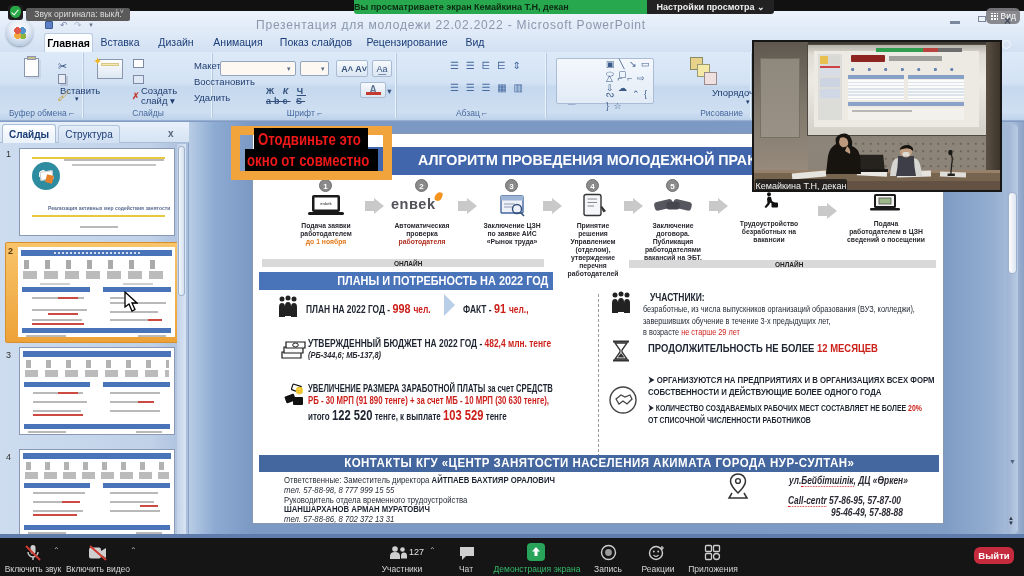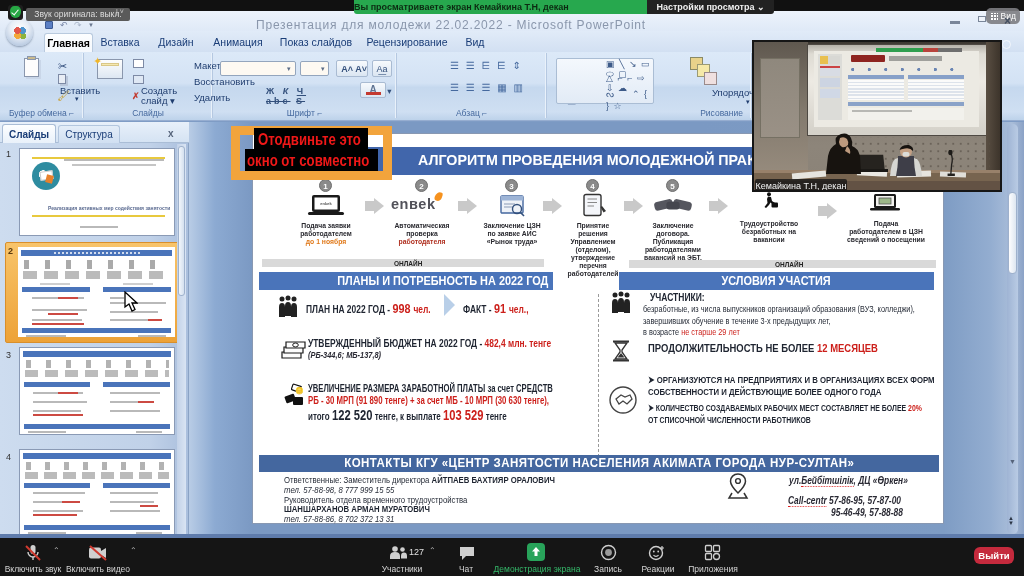--- a/index.html
+++ b/index.html
@@ -315,21 +315,20 @@
    <div class="sta" style="left:456px;"></div>
    <div class="sta" style="left:565px;top:72px;"></div>
   </div>
 
   <div class="abs" style="left:9px;top:125px;width:282px;height:8px;background:#d9d9d9;"></div>
   <div class="abs" style="left:141px;top:126px;font-size:6.5px;font-weight:bold;color:#222;">ОНЛАЙН</div>
   <div class="abs" style="left:376px;top:126px;width:307px;height:8px;background:#d9d9d9;"></div>
   <div class="abs" style="left:522px;top:127px;font-size:6.5px;font-weight:bold;color:#222;">ОНЛАЙН</div>
 
   <div class="abs" style="left:6px;top:138px;width:294px;height:18px;background:#4a74ba;color:#fff;font-size:13px;font-weight:bold;text-align:right;padding-right:5px;line-height:18px;"><span style="display:inline-block;transform:scaleX(0.84);transform-origin:100% 0;">ПЛАНЫ И ПОТРЕБНОСТЬ  НА 2022 ГОД</span></div>
-  <div class="abs" style="left:366px;top:138px;width:315px;height:18px;background:#4a74ba;color:#fff;font-size:13px;font-weight:bold;text-align:center;line-height:18px;"><span style="display:inline-block;transform:scaleX(0.84);transform-origin:50% 0;">УСЛОВИЯ УЧАСТИЯ</span></div>
 
   <div class="abs" style="left:345px;top:160px;width:1px;height:168px;border-left:1px dashed #9a9a9a;"></div>
   <div id="leftcol">
    <svg class="abs" style="left:24px;top:161px;" width="22" height="23" viewBox="0 0 22 23">
     <circle cx="5" cy="4" r="2.5" fill="#222"></circle>
           <circle cx="11" cy="3" r="2.5" fill="#222"></circle>
           <circle cx="17" cy="4" r="2.5" fill="#222"></circle>
     <path d="M2 22 V12 Q2 8 5 8 Q8 8 8 12 V22 Z" fill="#222"></path>
           <path d="M8 21 V11 Q8 7 11 7 Q14 7 14 11 V21 Z" fill="#222"></path>
           <path d="M14 22 V12 Q14 8 17 8 Q20 8 20 12 V22 Z" fill="#222"></path>

